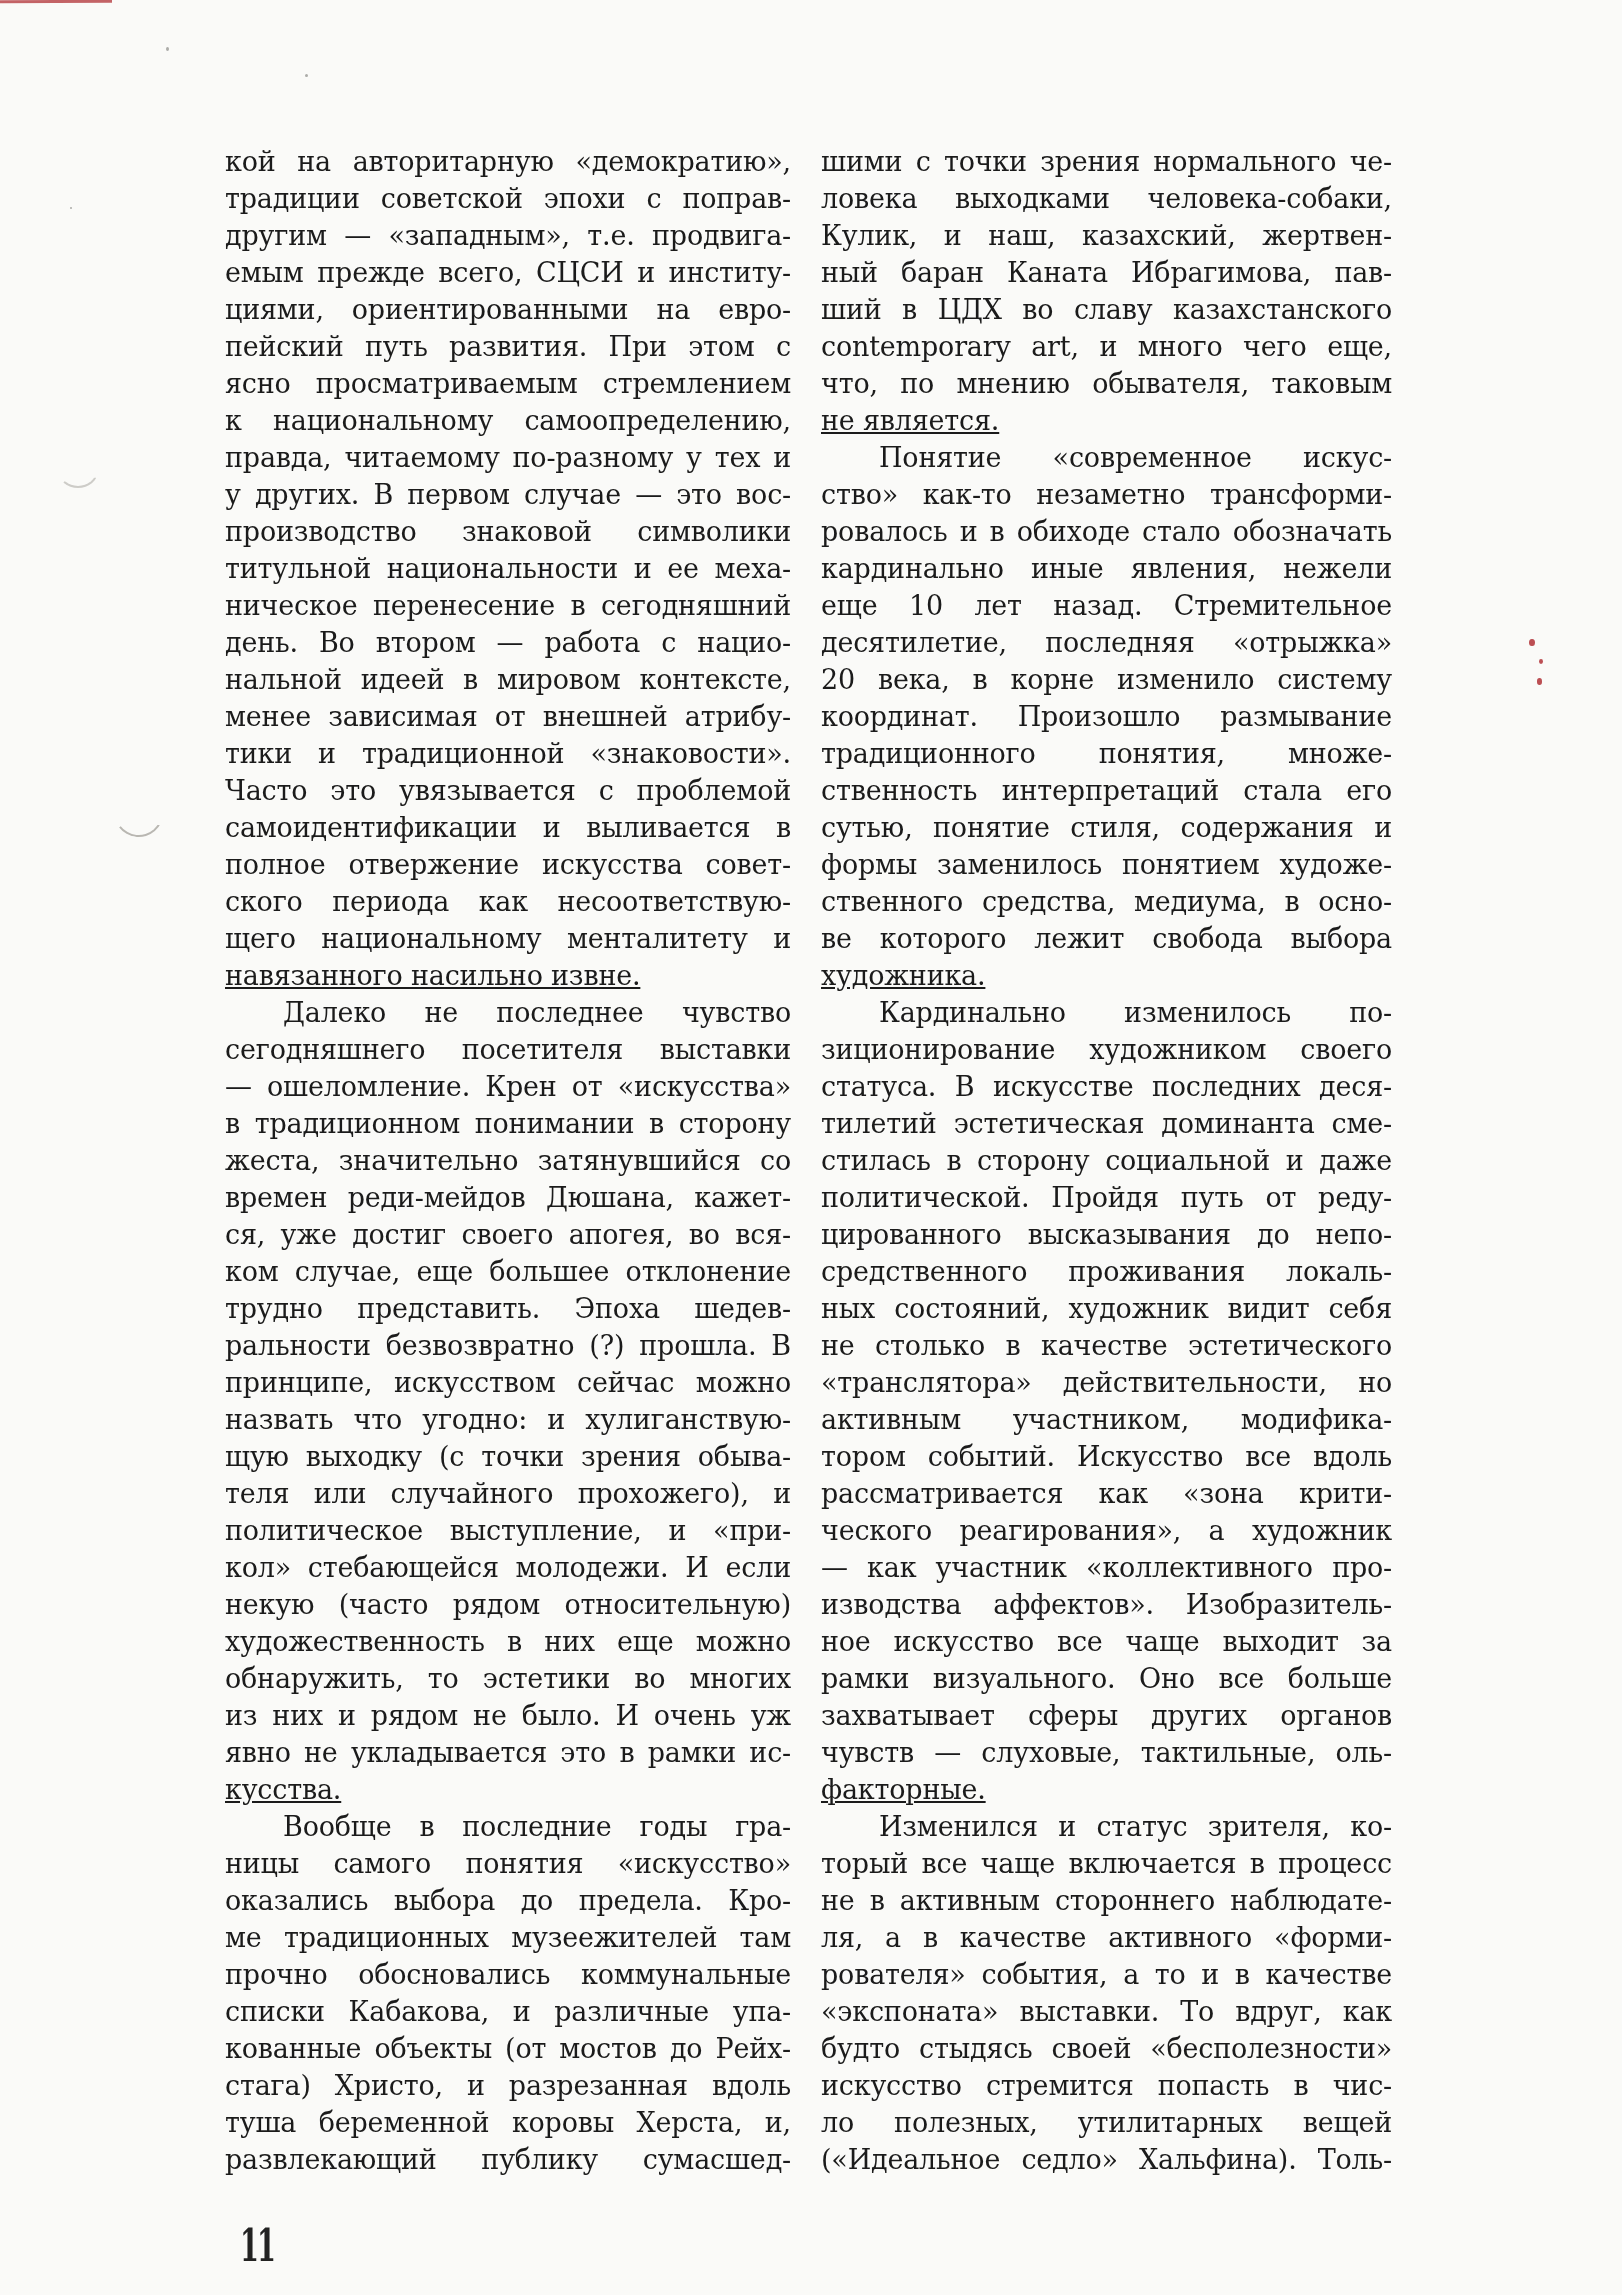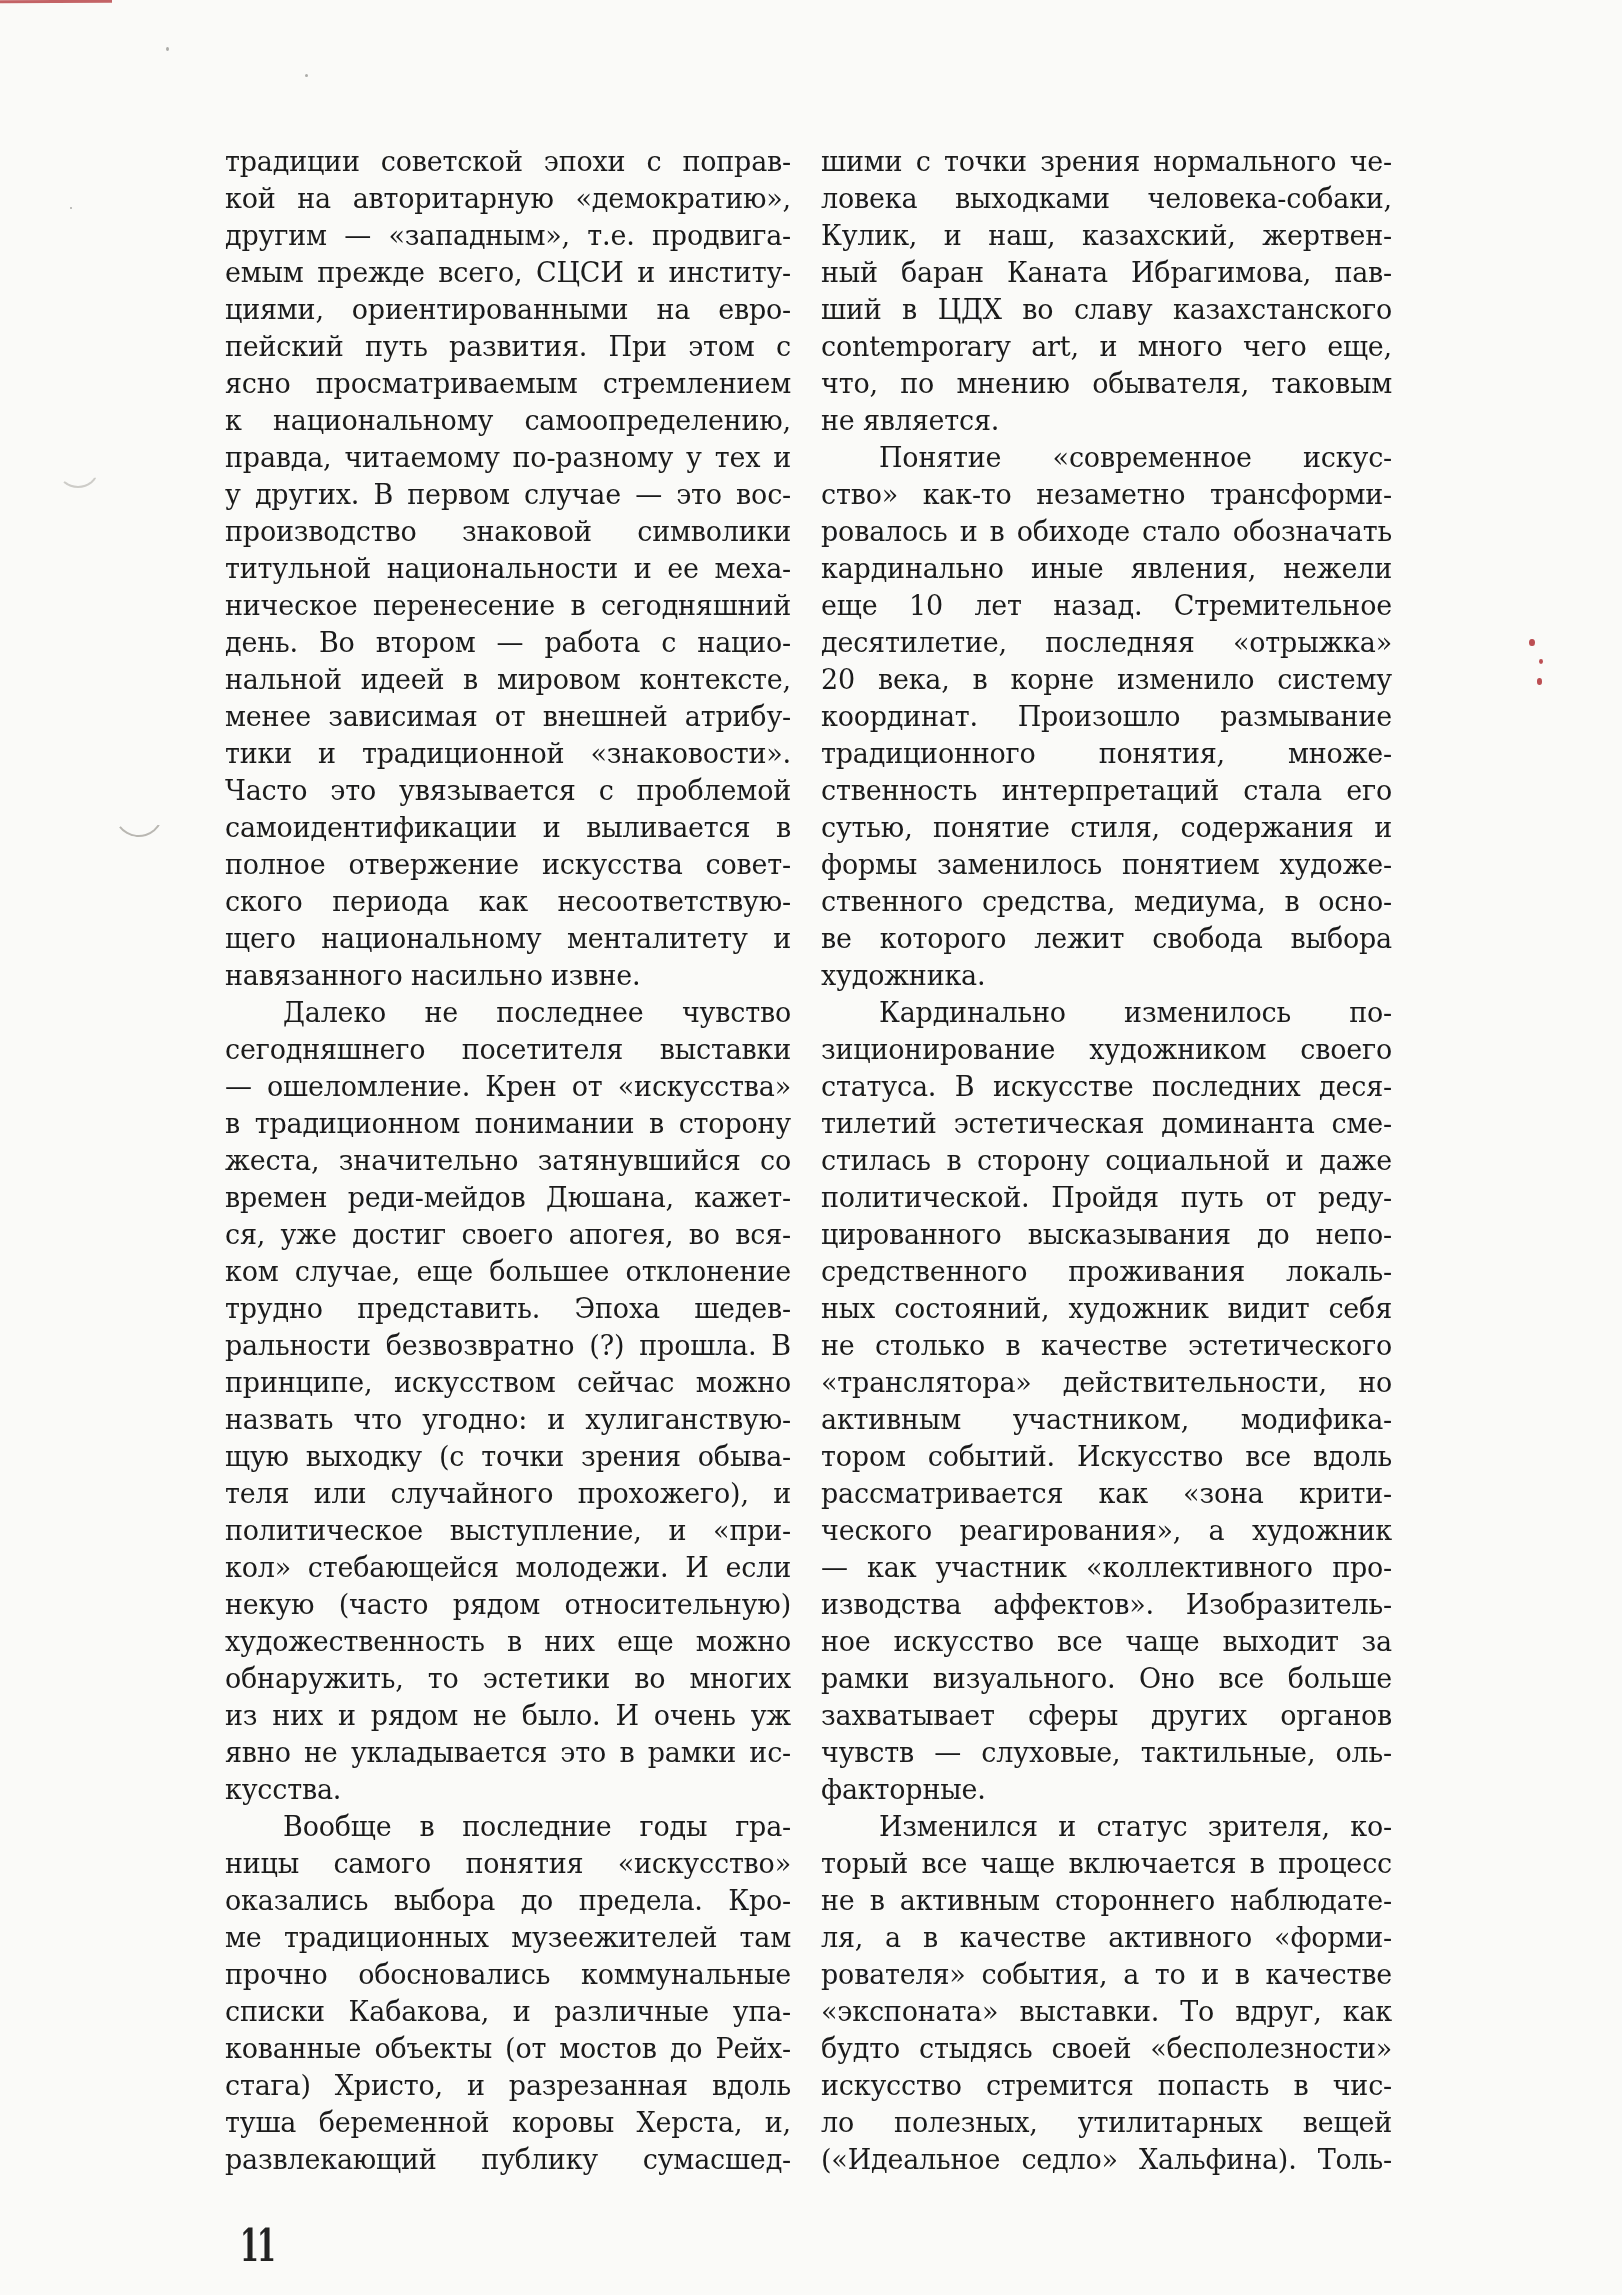--- a/index.html
+++ b/index.html
@@ -22,21 +22,21 @@
   .column.left{left:225px;width:566px;}
   .column.right{left:821px;width:571px;}
   .para{margin:0;}
   .line{
     height:37px;
     overflow:hidden;
     text-align:justify;
     text-align-last:justify;
     white-space:nowrap;
   }
-  .line.endline{text-align-last:left;white-space:normal;}
+  .line.endline{text-align-last:left;white-space:normal;text-decoration:underline;}
   .line.indent{text-indent:58px;}
   .page-number{
     position:absolute;
     left:240px;top:2220px;
     font-size:44px;
     font-weight:bold;
     letter-spacing:-3.2px;
     transform:scaleX(.62);
     transform-origin:left top;
     color:#222;
@@ -80,22 +80,22 @@
   <div class="pencil-arc a2"></div>
   <div class="red-speck s1"></div>
   <div class="red-speck s2"></div>
   <div class="red-speck s3"></div>
   <div class="gray-speck g1"></div>
   <div class="gray-speck g2"></div>
   <div class="gray-speck g3"></div>
 
   <div class="column left">
       <div class="para">
+        <div class="line">кой на авторитарную «демократию»,</div>
         <div class="line">традиции советской эпохи с поправ-</div>
-        <div class="line">кой на авторитарную «демократию»,</div>
         <div class="line">другим — «западным», т.е. продвига-</div>
         <div class="line">емым прежде всего, СЦСИ и институ-</div>
         <div class="line">циями, ориентированными на евро-</div>
         <div class="line">пейский путь развития. При этом с</div>
         <div class="line">ясно просматриваемым стремлением</div>
         <div class="line">к национальному самоопределению,</div>
         <div class="line">правда, читаемому по-разному у тех и</div>
         <div class="line">у других. В первом случае — это вос-</div>
         <div class="line">производство знаковой символики</div>
         <div class="line">титульной национальности и ее меха-</div>

